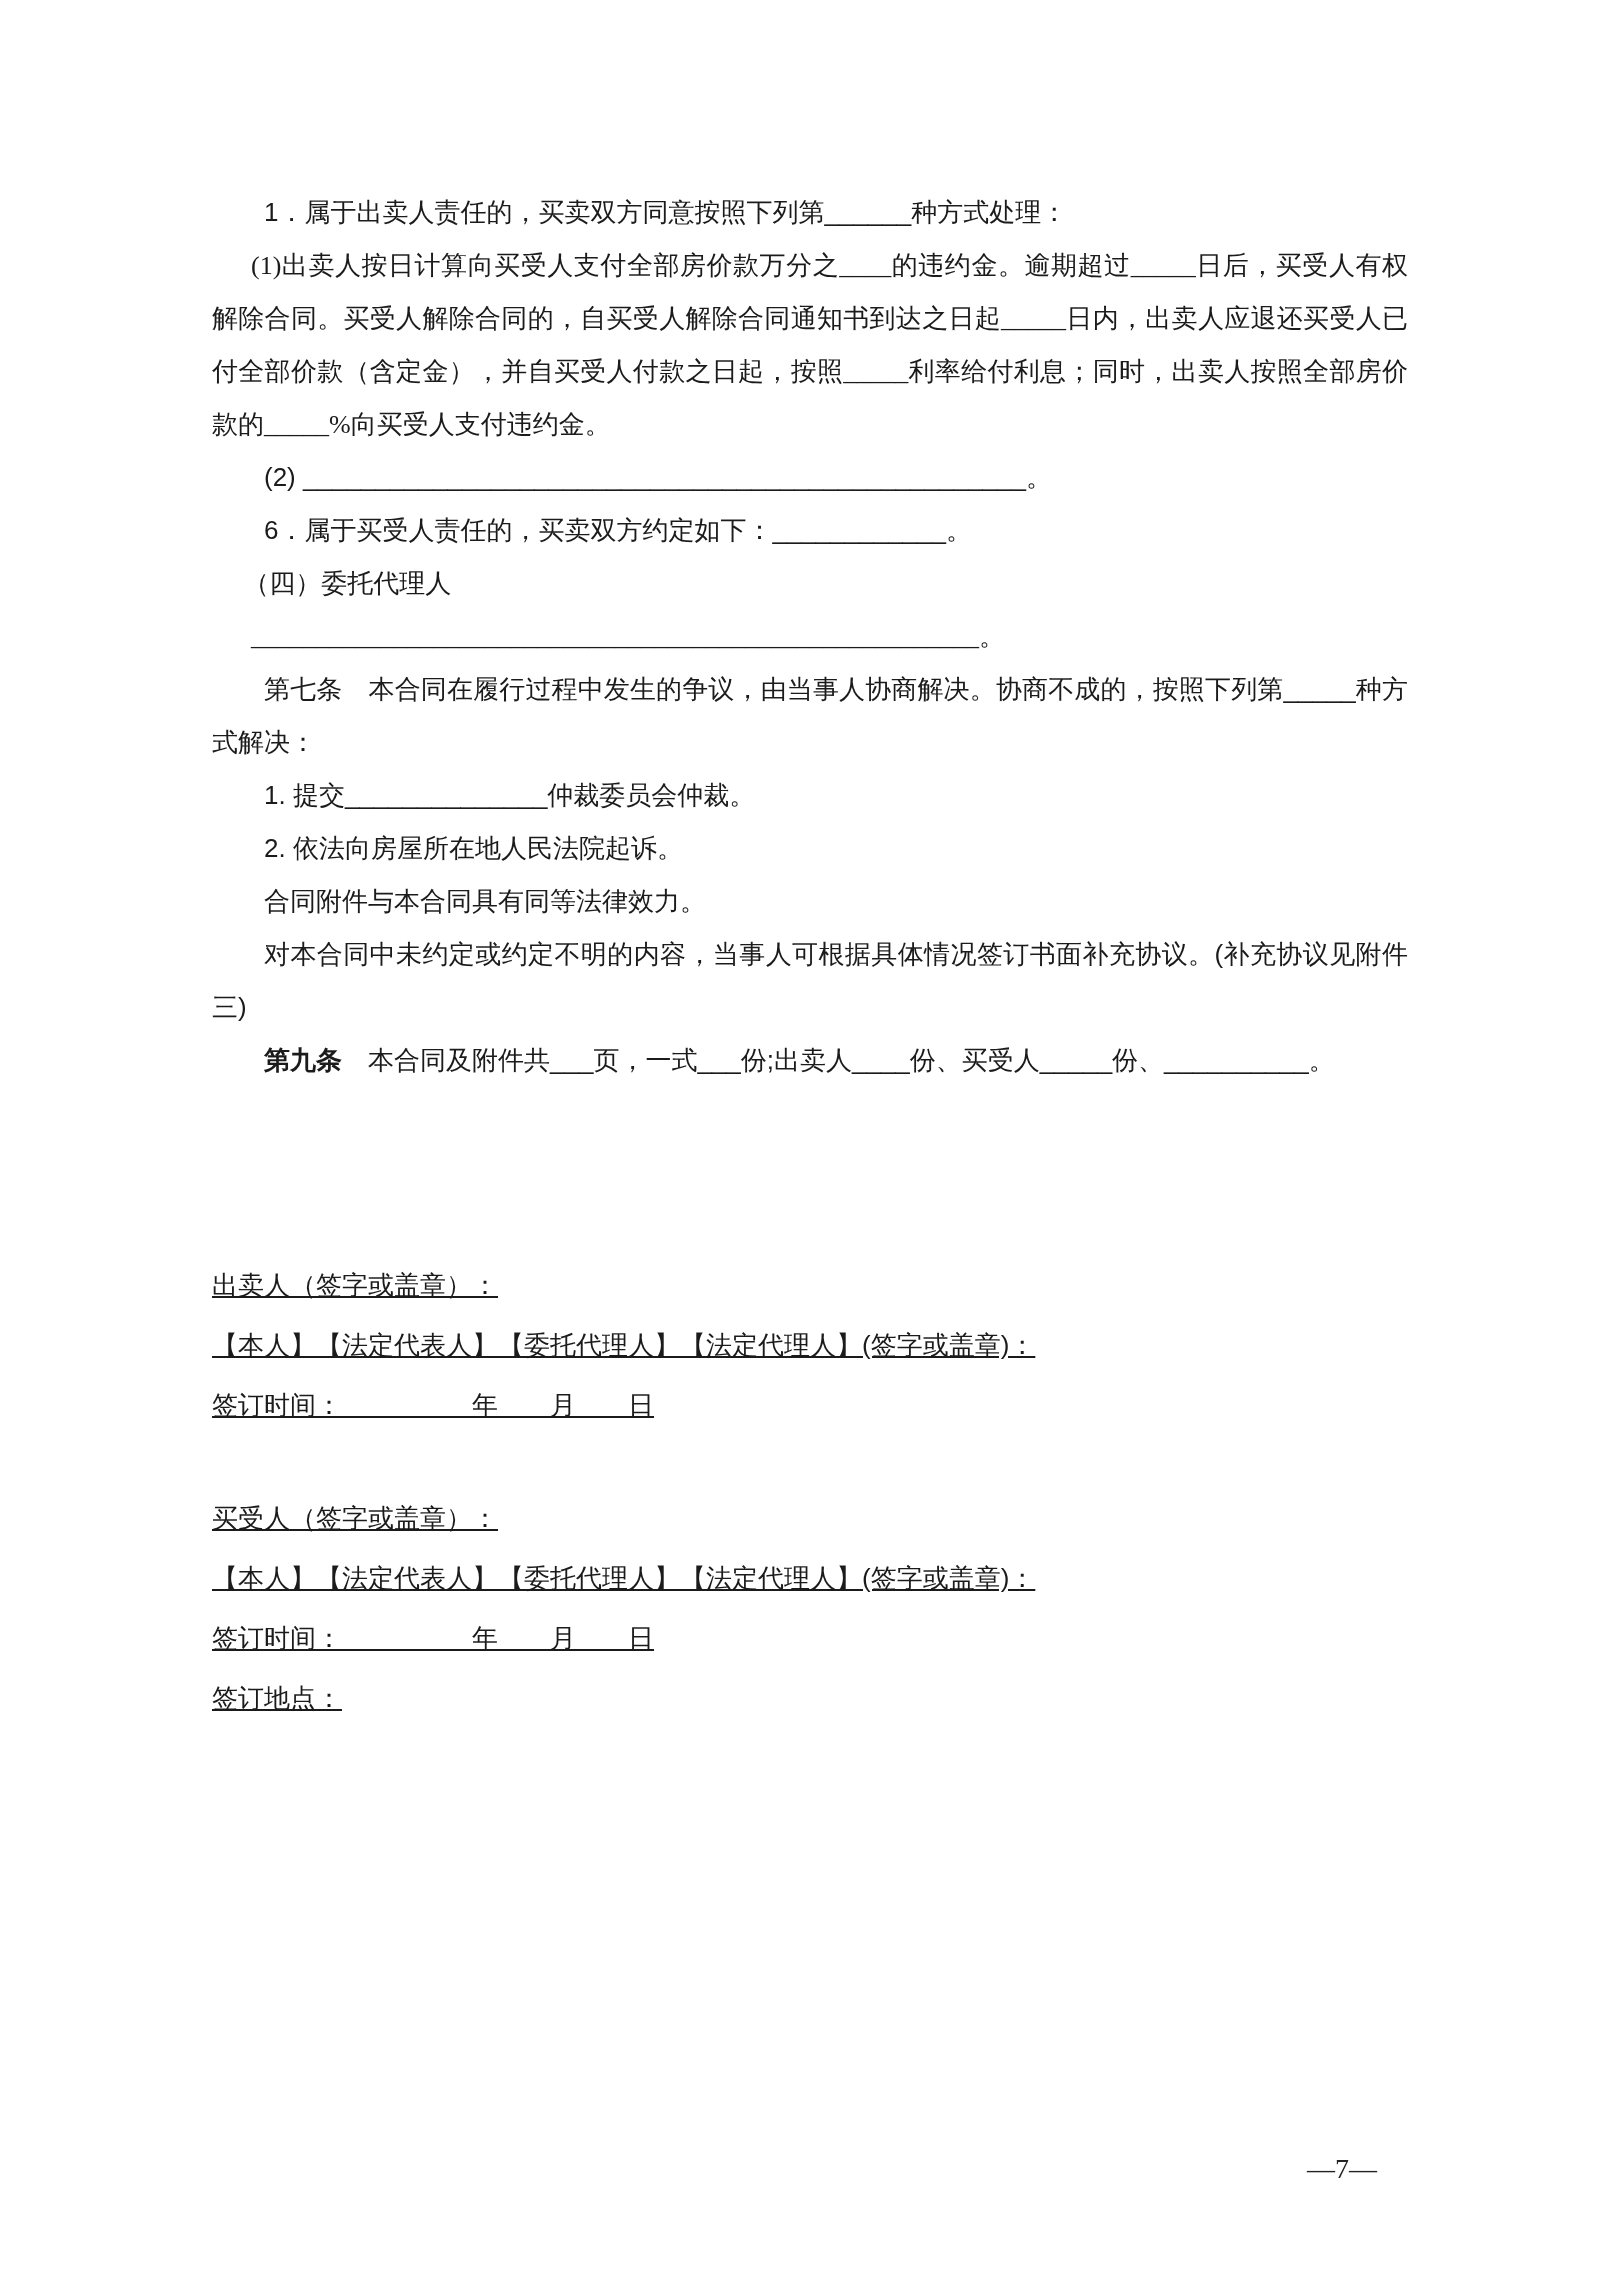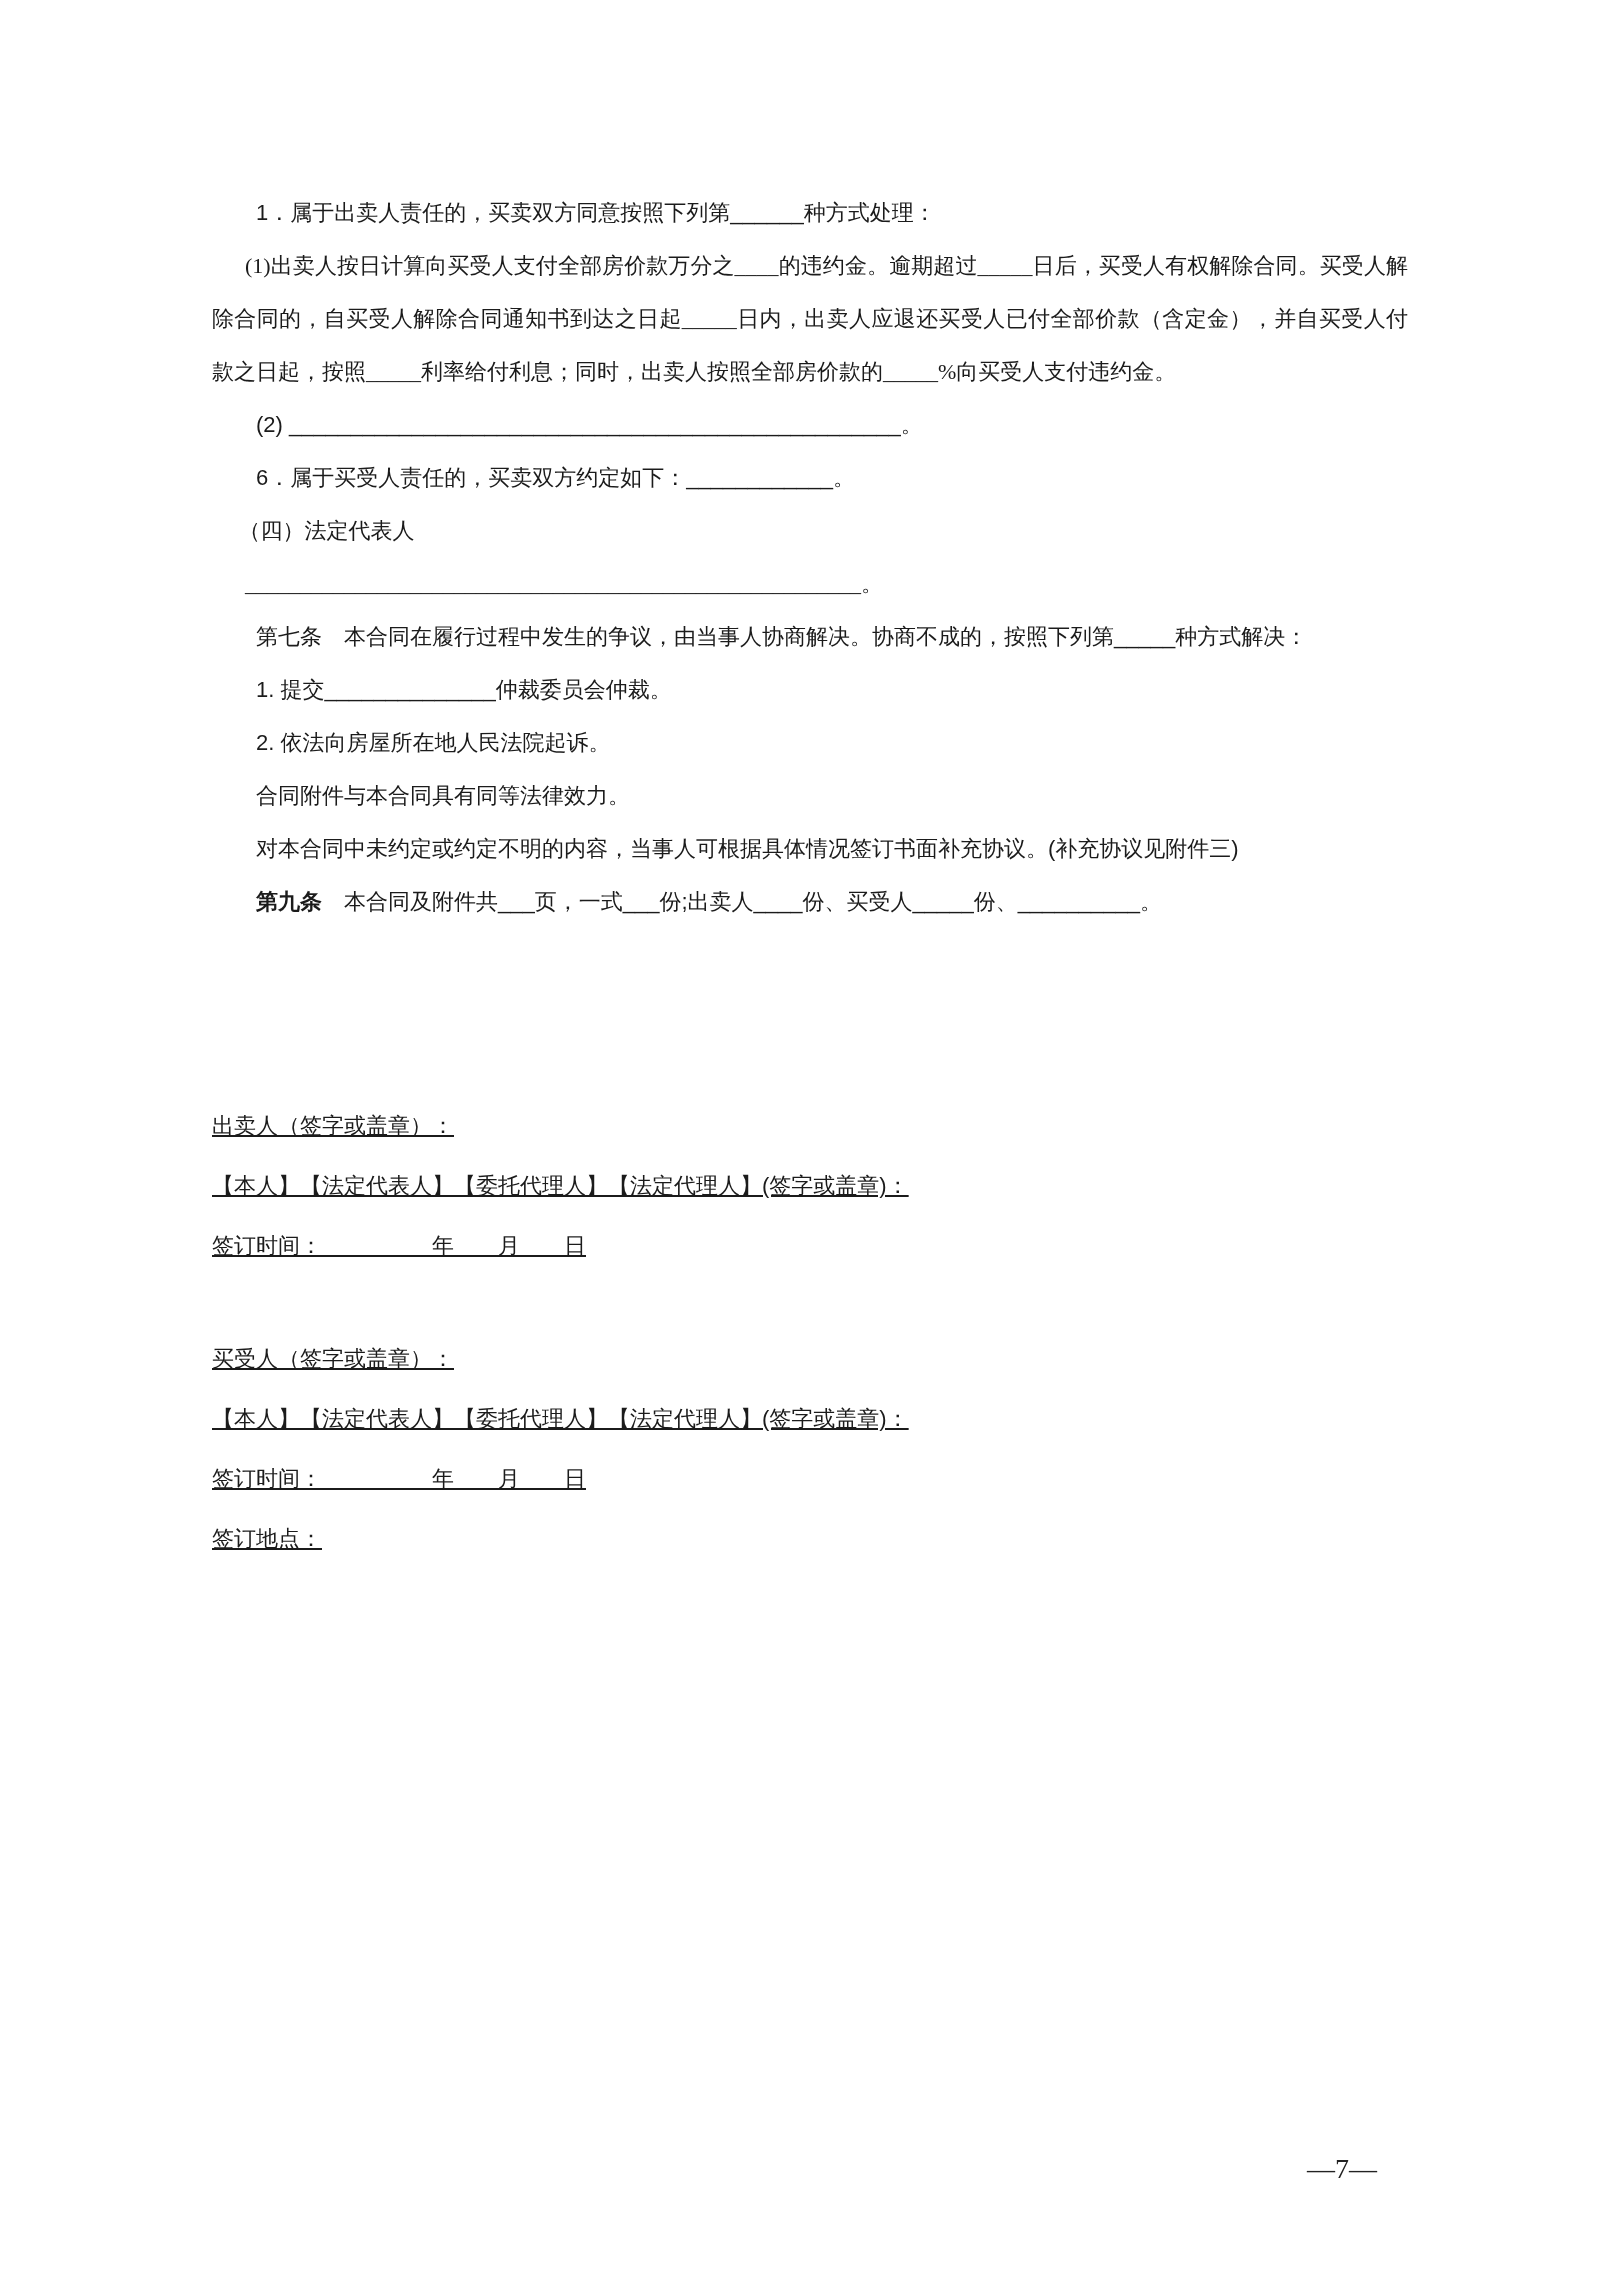--- a/index.html
+++ b/index.html
@@ -18,21 +18,21 @@
   .page {
     position: absolute;
     inset: 0;
     background: #ffffff;
   }
   .content {
     position: absolute;
     left: 212px;
     top: 186px;
     width: 1196px;
-    font-size: 22px;
+    font-size: 26px;
     line-height: 53px;
     text-align: justify;
   }
   p.para {
     margin: 0;
     padding: 0;
   }
   .ind-1  { text-indent: 1.2em; }
   .ind-15 { text-indent: 1.5em; font-family: Liberation Serif, serif; }
   .ind-2  { text-indent: 2em; }
@@ -67,21 +67,21 @@
 <body>
 
 <div class="page">
 
   <div class="content">
 
     <p class="para ind-2">1．属于出卖人责任的，买卖双方同意按照下列第______种方式处理：</p>
     <p class="para ind-15">(1)出卖人按日计算向买受人支付全部房价款万分之____的违约金。逾期超过_____日后，买受人有权解除合同。买受人解除合同的，自买受人解除合同通知书到达之日起_____日内，出卖人应退还买受人已付全部价款（含定金），并自买受人付款之日起，按照_____利率给付利息；同时，出卖人按照全部房价款的_____%向买受人支付违约金。</p>
     <p class="para ind-2">(2) __________________________________________________。</p>
     <p class="para ind-2">6．属于买受人责任的，买卖双方约定如下：____________。</p>
-    <p class="para ind-1">（四）法定代表人</p>
+    <p class="para ind-1">（四）委托代理人</p>
     <p class="para ind-15">________________________________________________________。</p>
     <p class="para ind-2">第七条　本合同在履行过程中发生的争议，由当事人协商解决。协商不成的，按照下列第_____种方式解决：</p>
     <p class="para ind-2">1. 提交______________仲裁委员会仲裁。</p>
     <p class="para ind-2">2. 依法向房屋所在地人民法院起诉。</p>
     <p class="para ind-2">合同附件与本合同具有同等法律效力。</p>
     <p class="para ind-2">对本合同中未约定或约定不明的内容，当事人可根据具体情况签订书面补充协议。(补充协议见附件三)</p>
     <p class="para ind-2">
       <span class="clause-label">第九条</span><span>　本合同及附件共___页，一式___份;出卖人____份、买受人_____份、__________。</span>
     </p>
 

